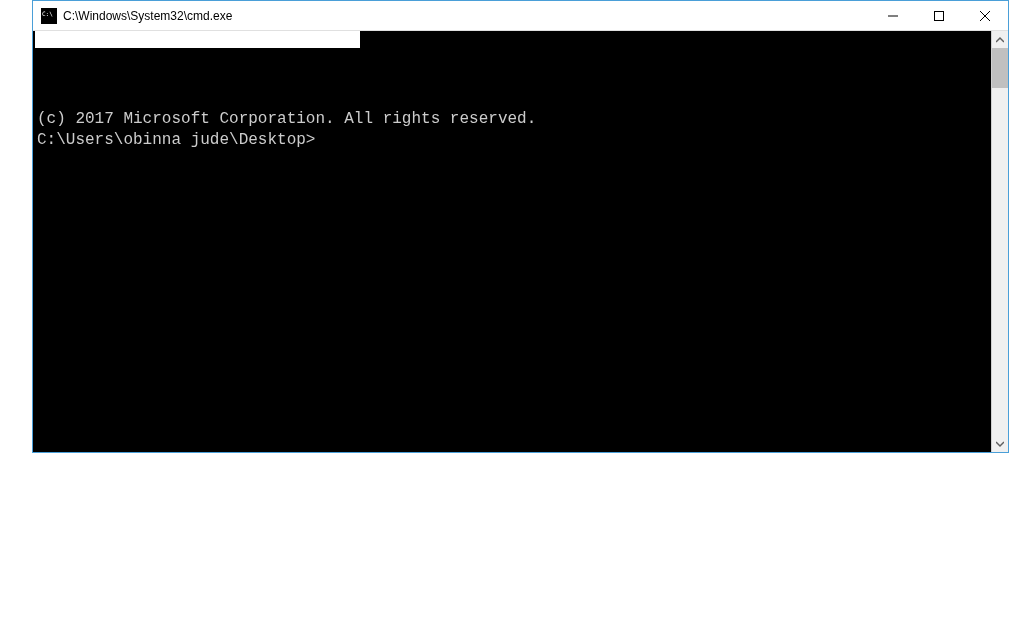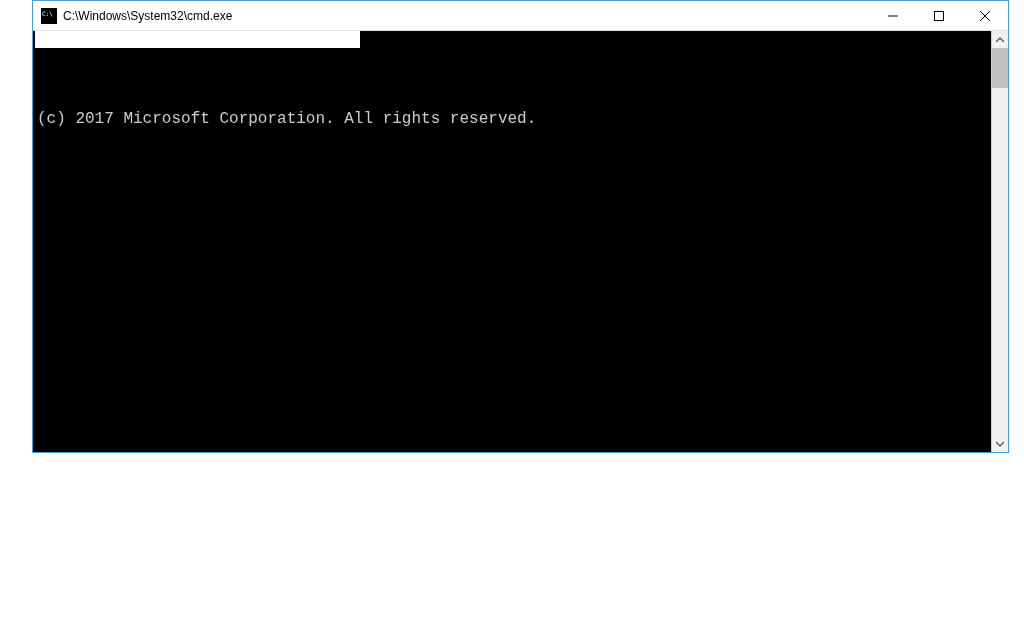--- a/index.html
+++ b/index.html
@@ -178,21 +178,21 @@
         <svg viewBox="0 0 10 10">
           <line x1="0" y1="0" x2="10" y2="10" stroke="#000000" stroke-width="1"></line>
           <line x1="10" y1="0" x2="0" y2="10" stroke="#000000" stroke-width="1"></line>
         </svg>
       </button>
     </div>
   </div>
   <div class="terminal-area">
     <div class="terminal">
       <div class="redaction"></div>
-      <span class="terminal-line"></span><span class="terminal-line">(c) 2017 Microsoft Corporation. All rights reserved.</span><span class="terminal-line"></span>
+      <span class="terminal-line"></span><span class="terminal-line">(c) 2017 Microsoft Corporation. All rights reserved.</span><span class="terminal-line"></span><span class="terminal-line">C:\Users\obinna jude\Desktop&gt;</span>
     </div>
     <div class="scrollbar">
       <div class="scrollbar-button">
         <svg viewBox="0 0 8 8">
           <path d="M0 6 L4 2 L8 6" fill="none" stroke="#606060" stroke-width="1.5"></path>
         </svg>
       </div>
       <div class="scrollbar-track">
         <div class="scrollbar-thumb"></div>
       </div>

